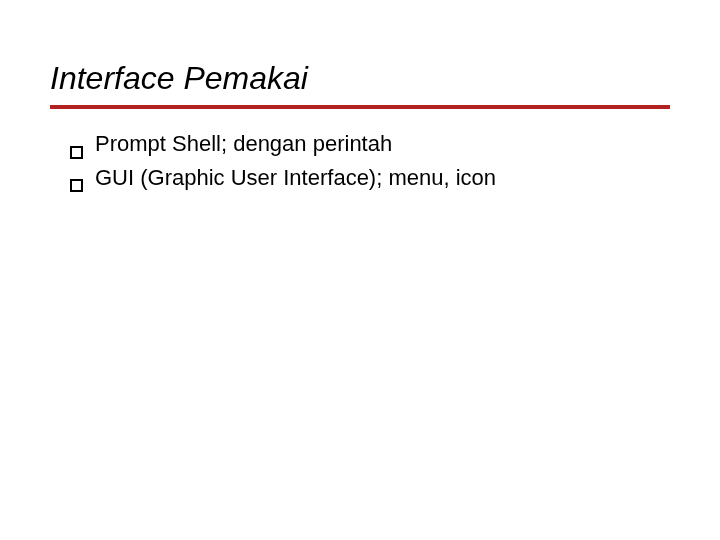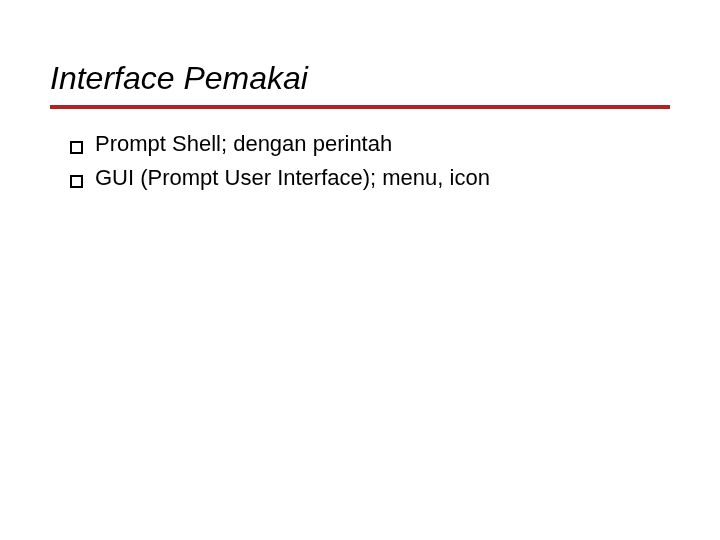--- a/index.html
+++ b/index.html
@@ -26,21 +26,21 @@
       border: none;
       border-top: 4px solid #b22222;
       margin-bottom: 20px;
     }
     .bullet-list {
       list-style: none;
       padding-left: 20px;
     }
     .bullet-item {
       display: flex;
-      align-items: center;
+      align-items: flex-end;
       margin-bottom: 4px;
       font-size: 22px;
       color: #000000;
       line-height: 1.35;
       font-family: Verdana, Geneva, sans-serif;
     }
     .bullet-icon {
       display: inline-block;
       width: 13px;
       height: 13px;
@@ -59,15 +59,15 @@
 <h1 class="title">Interface Pemakai</h1>
 <hr class="underline">
 
 <ul class="bullet-list">
   <li class="bullet-item">
     <span class="bullet-icon"></span>
     <span class="bullet-text">Prompt Shell; dengan perintah</span>
   </li>
   <li class="bullet-item">
     <span class="bullet-icon"></span>
-    <span class="bullet-text">GUI (Prompt User Interface); menu, icon</span>
+    <span class="bullet-text">GUI (Graphic User Interface); menu, icon</span>
   </li>
 </ul>
 
 </body></html>

